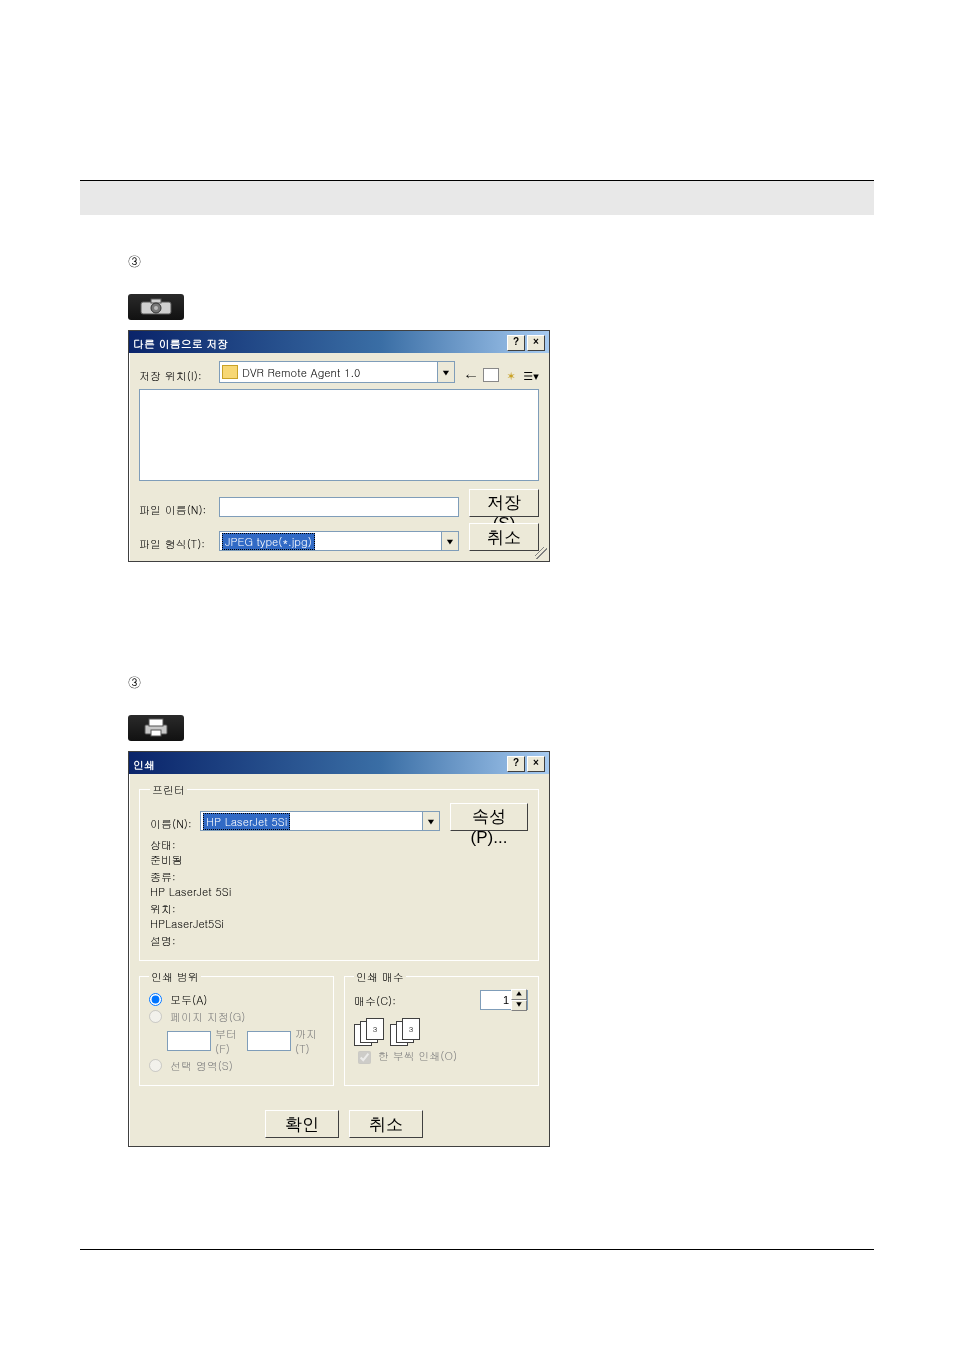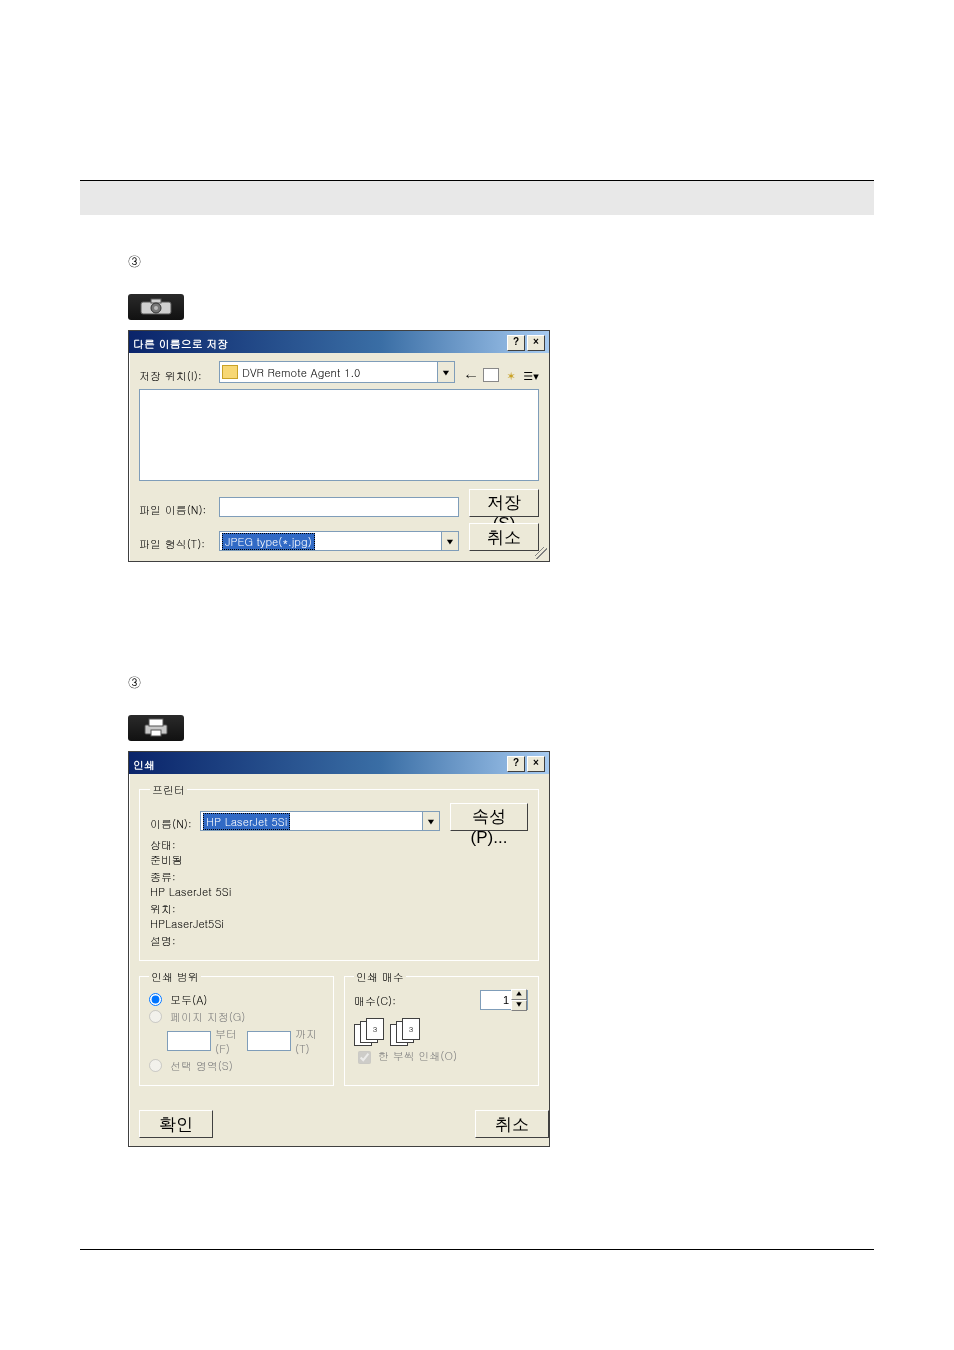--- a/index.html
+++ b/index.html
@@ -170,21 +170,21 @@
   .pg {
     width:16px;height:20px;background:#fff;border:1px solid #404040;
     position:relative; font-size:8px; text-align:center; line-height:20px;
   }
   .stack { position:relative; width:30px; height:26px;}
   .stack .pg { position:absolute; }
   .stack .pg:nth-child(1){ left:0; top:6px; z-index:1;}
   .stack .pg:nth-child(2){ left:6px; top:3px; z-index:2;}
   .stack .pg:nth-child(3){ left:12px; top:0; z-index:3;}
   .chk-row { display:flex; align-items:flex-start; gap:4px; margin-top:2px;}
-  .btn-row { display:flex; justify-content:space-between; padding:6px 0 8px 0;}
+  .btn-row { display:flex; justify-content:center; padding:6px 0 8px 0;}
   .btn-row .btn { width:74px; }
   .small-input {
     width:38px; height:16px; border:1px solid #7f9db9; background:#fff; font-size:11px;
   }
   .bottom-rule {
     position:absolute; left:80px; right:80px; bottom:100px;
     border-top:1px solid #000;
   }
 </style>
 </head>

